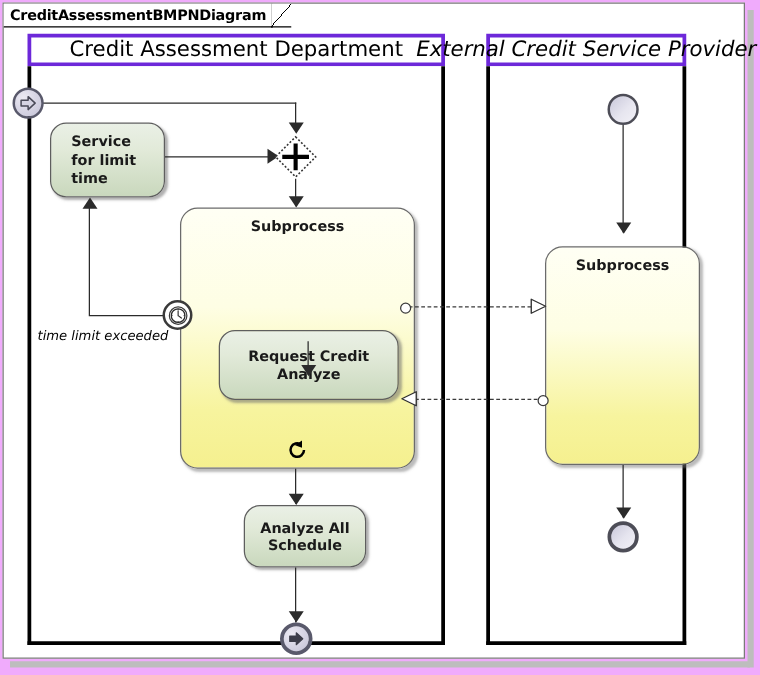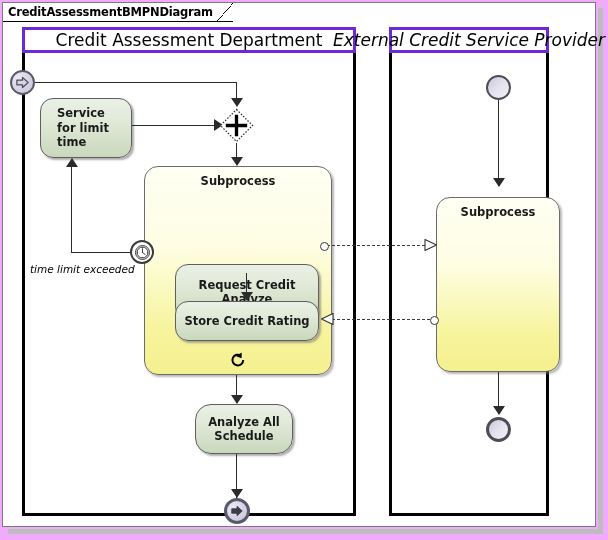--- a/index.html
+++ b/index.html
@@ -187,41 +187,38 @@
   <div class="task" style="left:175px;top:217px;width:144px;height:56px;margin-top:47px;">
     <div>
       <div>Request Credit</div>
       <div>Analyze</div>
     </div>
   </div>
 
   <div class="ln ln-v" style="left:246px;top:273px;height:27px;"></div>
   <div class="arrow-d" style="left:241px;top:292px;"></div>
 
-  <div class="task" style="left:175px;top:301px;width:144px;height:40px;">
-    <span>Store Credit Rating</span>
-  </div>
 
   <div class="event ev-timer" style="left:130px;top:240px;width:24px;height:24px;z-index:8;">
     <svg width="13" height="13" viewBox="0 0 20 20" style="position:relative;z-index:2;">
       <circle cx="10" cy="10" r="8.4" fill="#fff" stroke="#2a2a2a" stroke-width="1.5"></circle>
       <path d="M10 10 V4.2 M10 10 L14 13" stroke="#2a2a2a" stroke-width="1.4" stroke-linecap="round"></path>
       <path d="M10 1.6 V3.2 M10 16.8 V18.4 M1.6 10 H3.2 M16.8 10 H18.4" stroke="#2a2a2a" stroke-width="1.2"></path>
     </svg>
   </div>
 
   <div class="ln ln-h" style="left:71px;top:251.5px;width:60px;"></div>
   <div class="ln ln-v" style="left:71px;top:166px;height:86px;"></div>
   <div class="arrow-u" style="left:66px;top:158px;"></div>
   <div class="edge-label" style="left:30px;top:263px;">time limit exceeded</div>
 
   <div class="ln ln-v" style="left:236px;top:375px;height:28px;"></div>
   <div class="arrow-d" style="left:231px;top:395px;"></div>
 
-  <div class="task" style="left:195px;top:404px;width:98px;height:50px;border-radius:16px;">
+  <div class="task" style="left:195px;top:404px;width:98px;height:50px;">
     <div>
       <div>Analyze All</div>
       <div>Schedule</div>
     </div>
   </div>
 
   <div class="ln ln-v" style="left:236px;top:454px;height:44px;"></div>
   <div class="arrow-d" style="left:231px;top:489px;"></div>
 
   <div class="event ev-signal" style="left:224px;top:498px;width:26px;height:26px;z-index:7;border-width:3px;">

